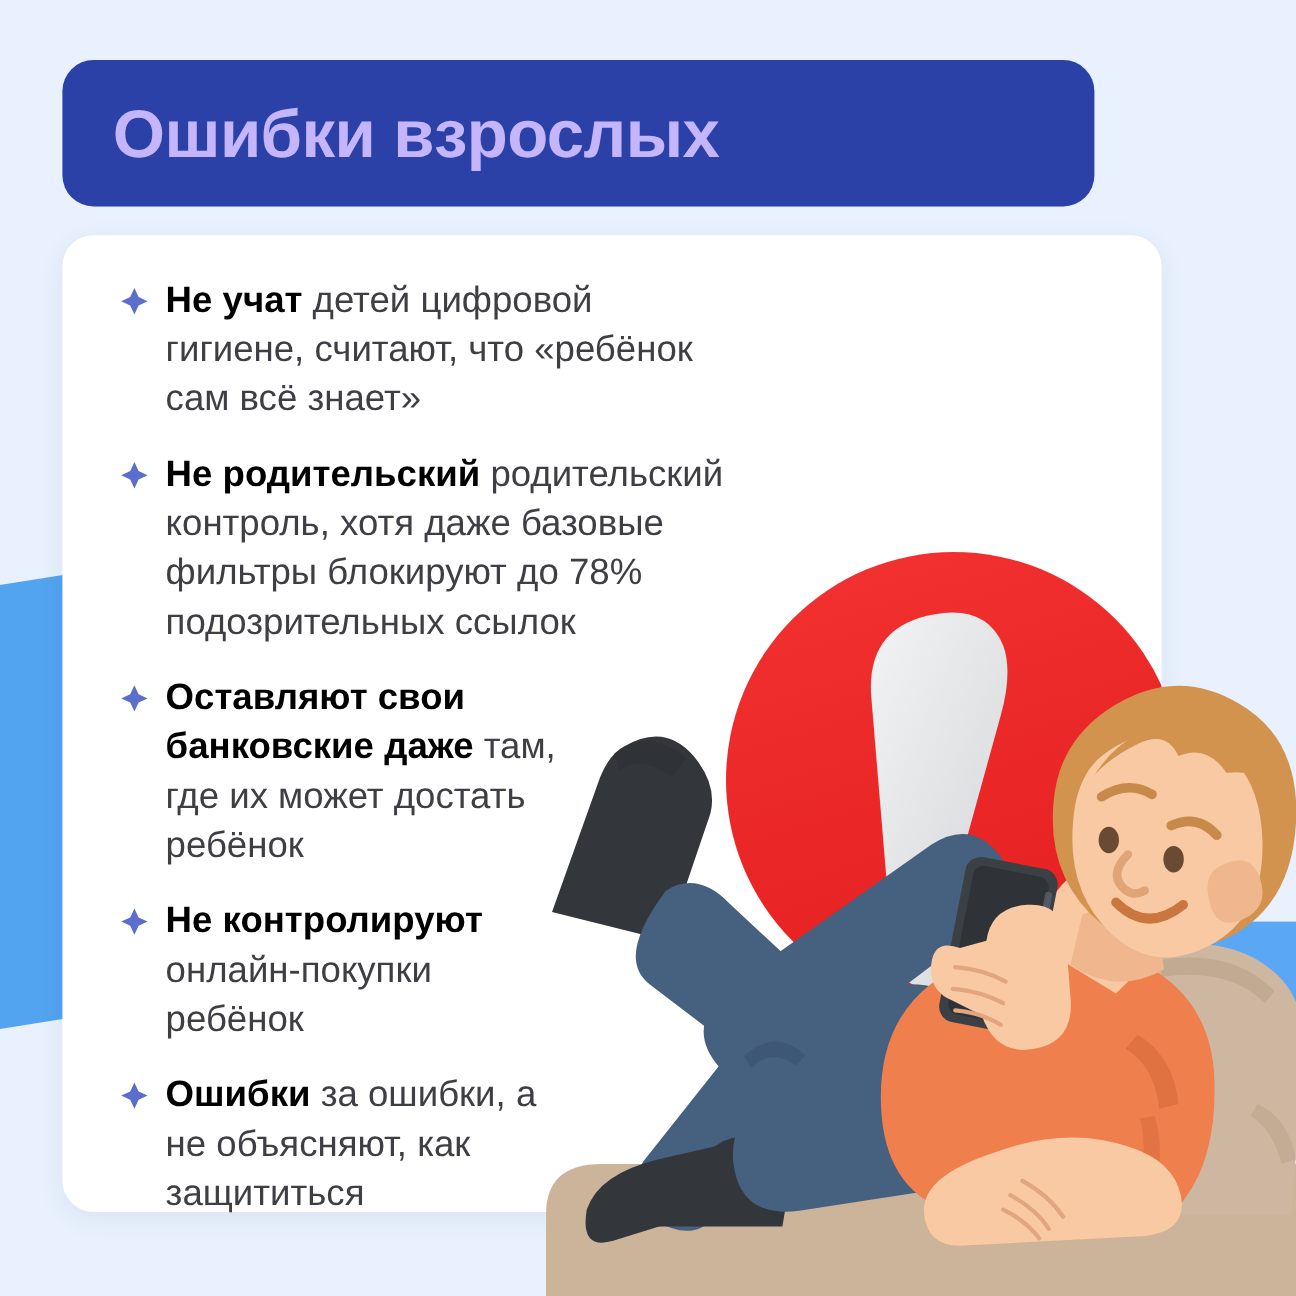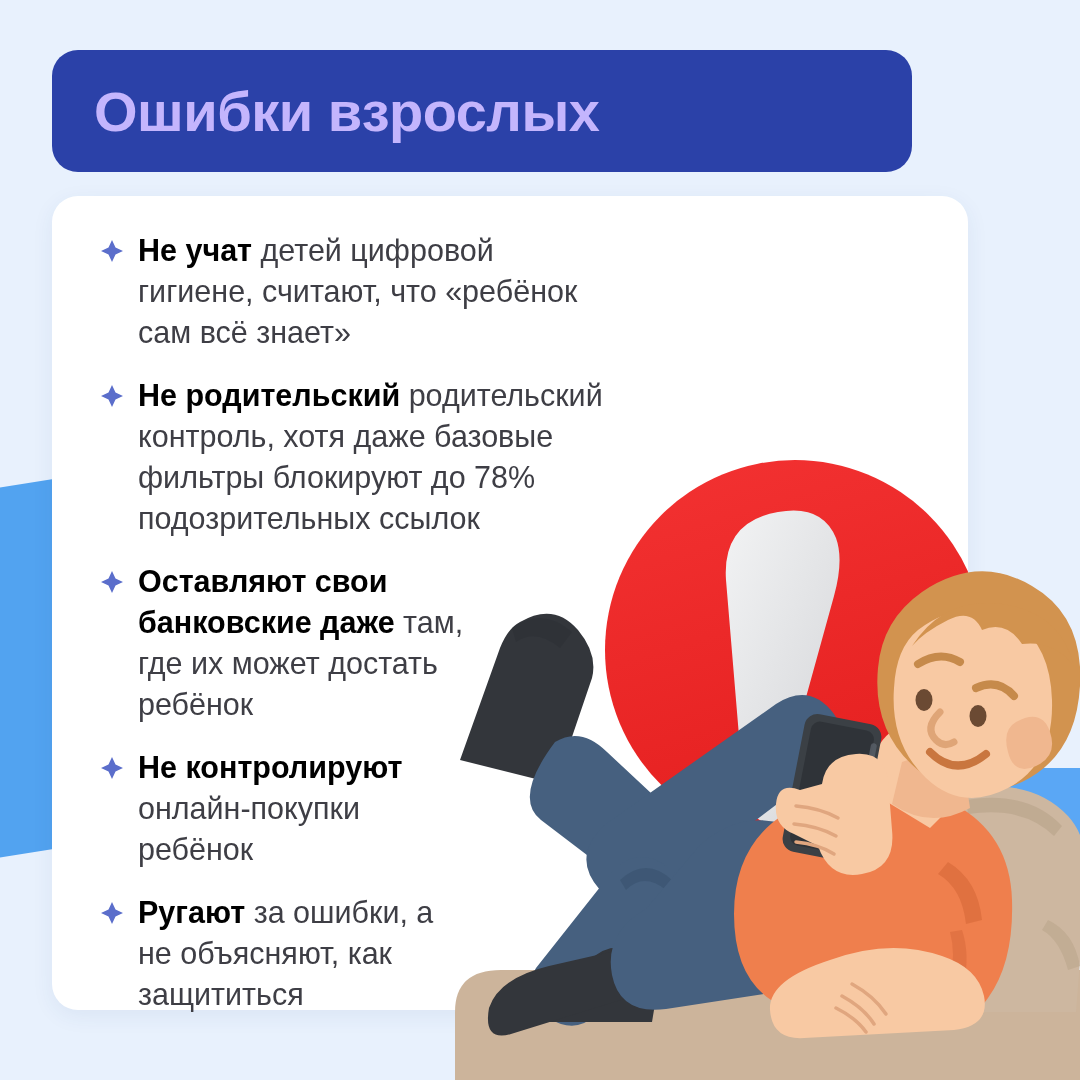--- a/index.html
+++ b/index.html
@@ -262,18 +262,18 @@
       </span>
       <span class="item-text" style="max-width:330px"><b>Не контролируют</b><span> онлайн-покупки ребёнок</span></span>
     </div>
 
     <div class="list-item">
       <span class="bullet">
         <svg width="24" height="24" viewBox="0 0 24 24">
           <path d="M12 1 L15.5 8.5 L23 12 L15.5 15.5 L12 23 L8.5 15.5 L1 12 L8.5 8.5 Z" fill="#5b6ecb"></path>
         </svg>
       </span>
-      <span class="item-text" style="max-width:330px"><b>Ругают</b><span> за ошибки, а не объясняют, как защититься</span></span>
+      <span class="item-text" style="max-width:330px"><b>Ошибки</b><span> за ошибки, а не объясняют, как защититься</span></span>
     </div>
 
   </div>
 
 </div>
 
 </body></html>

